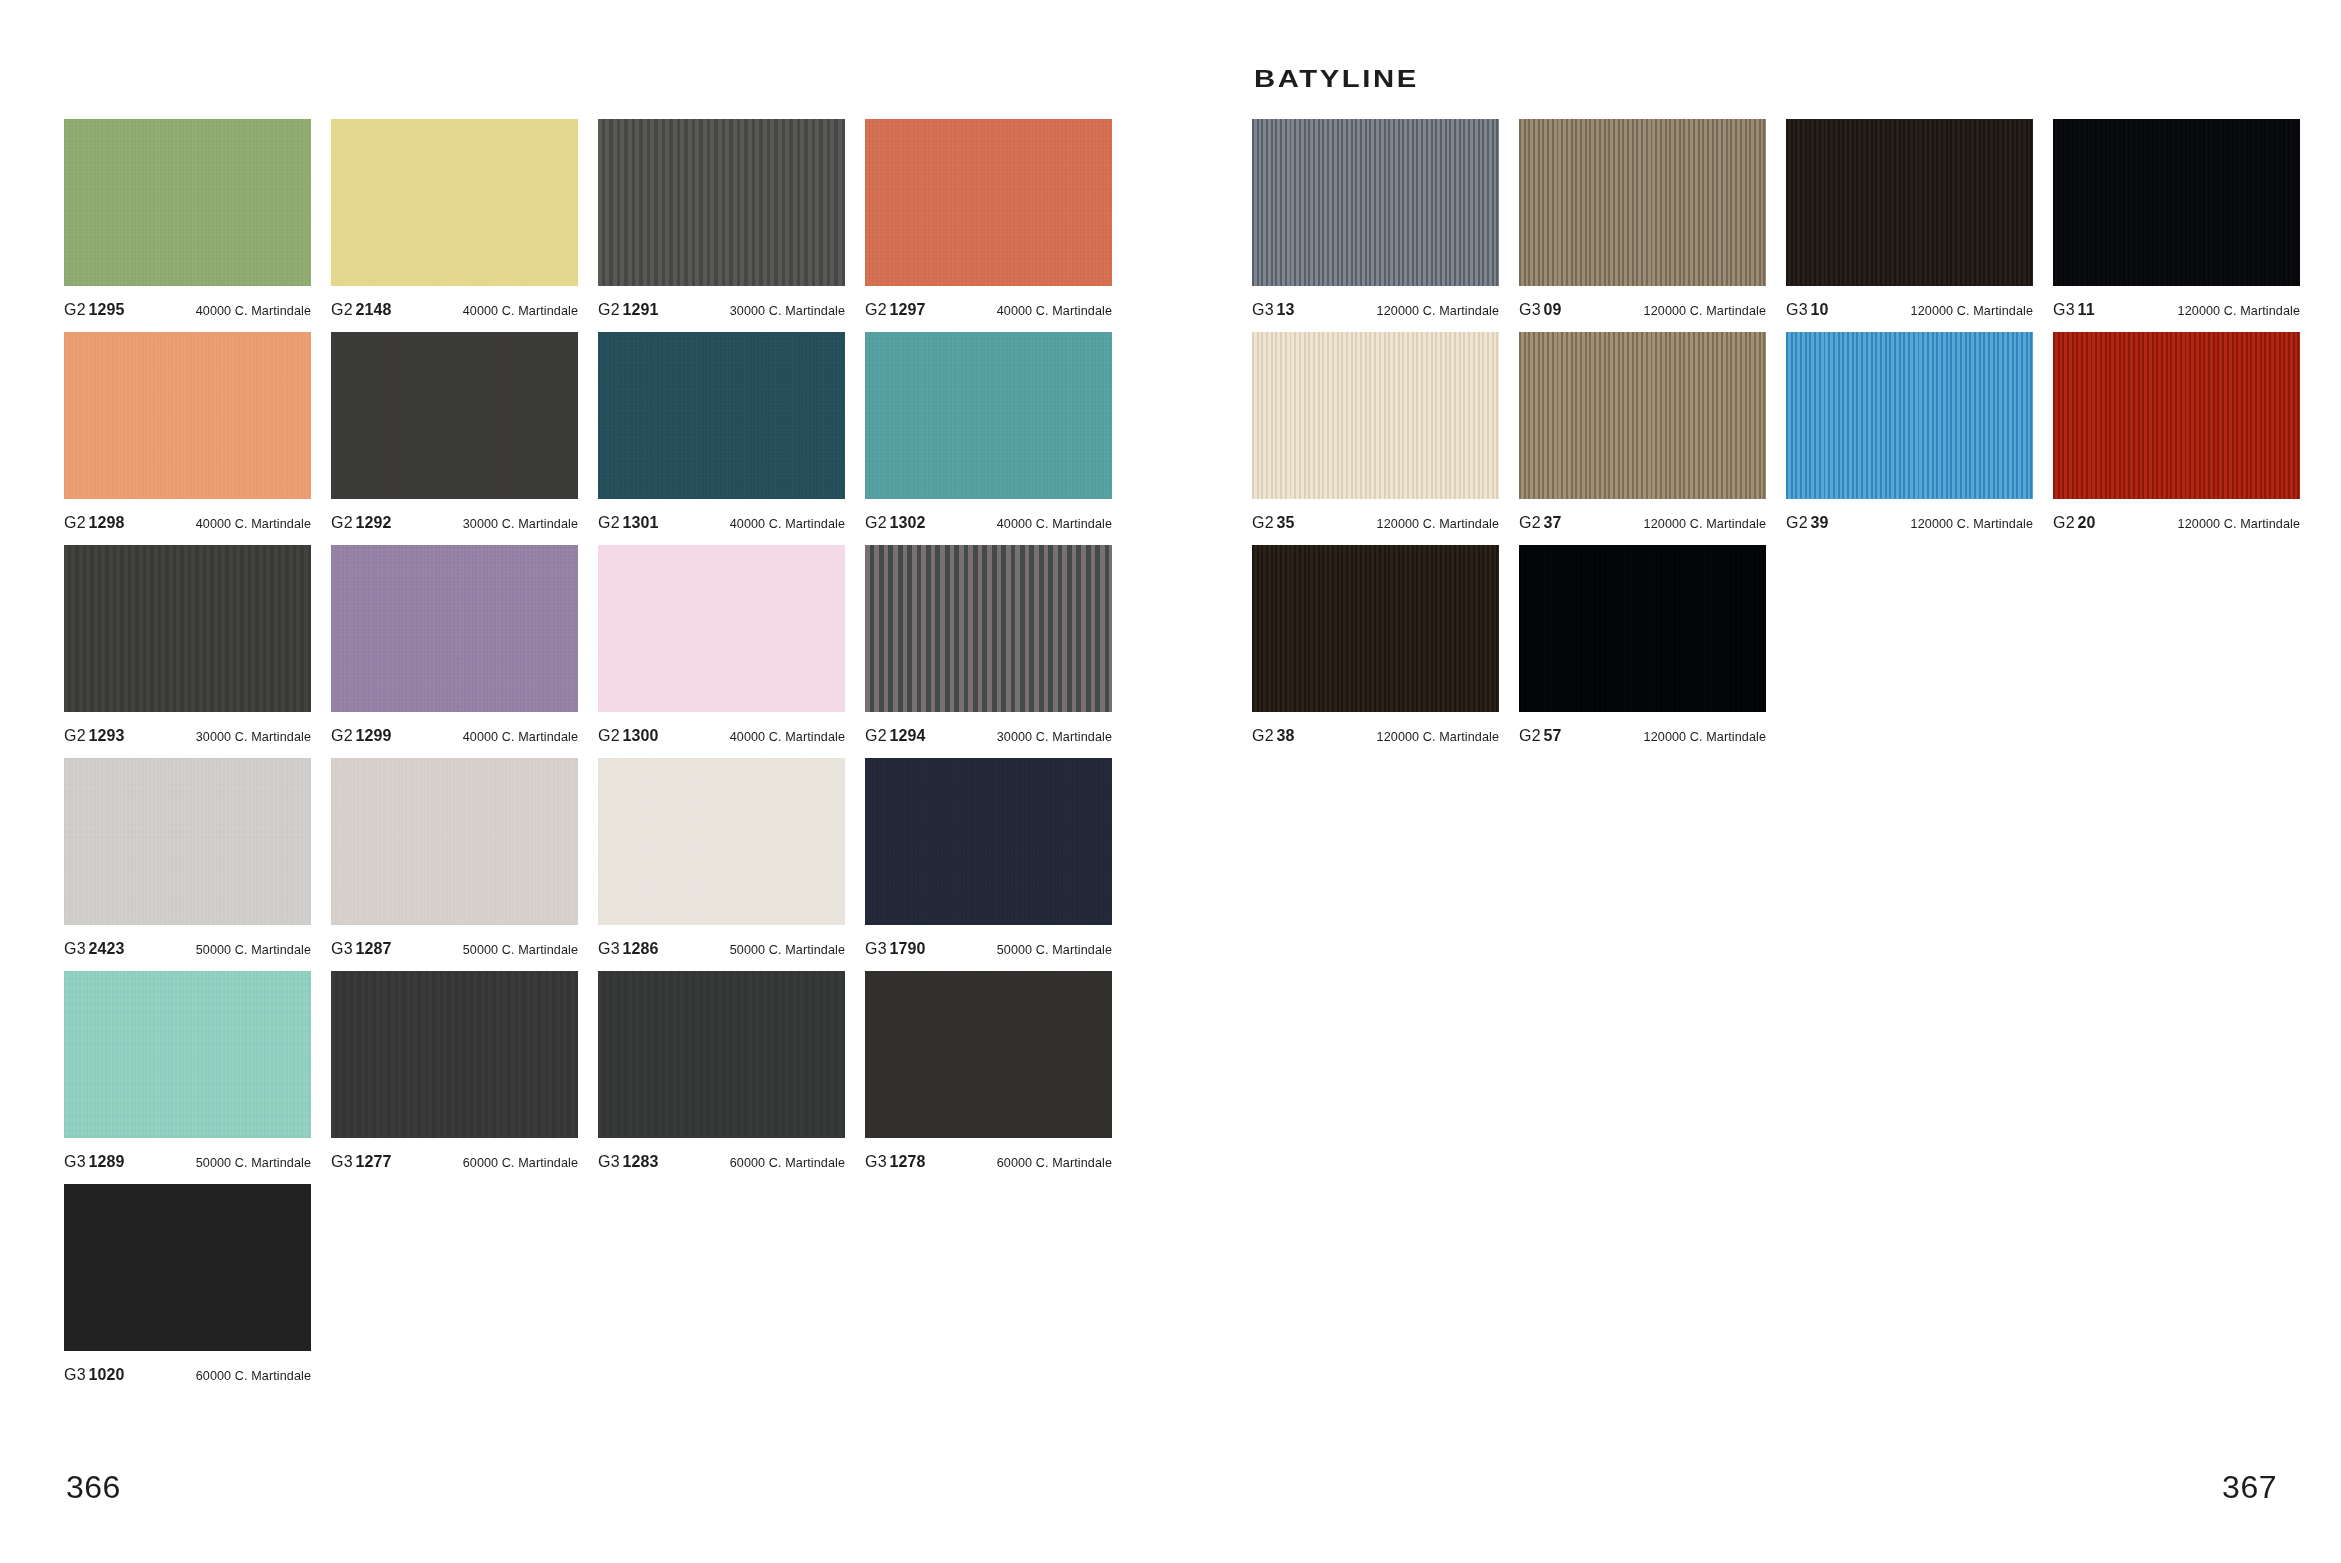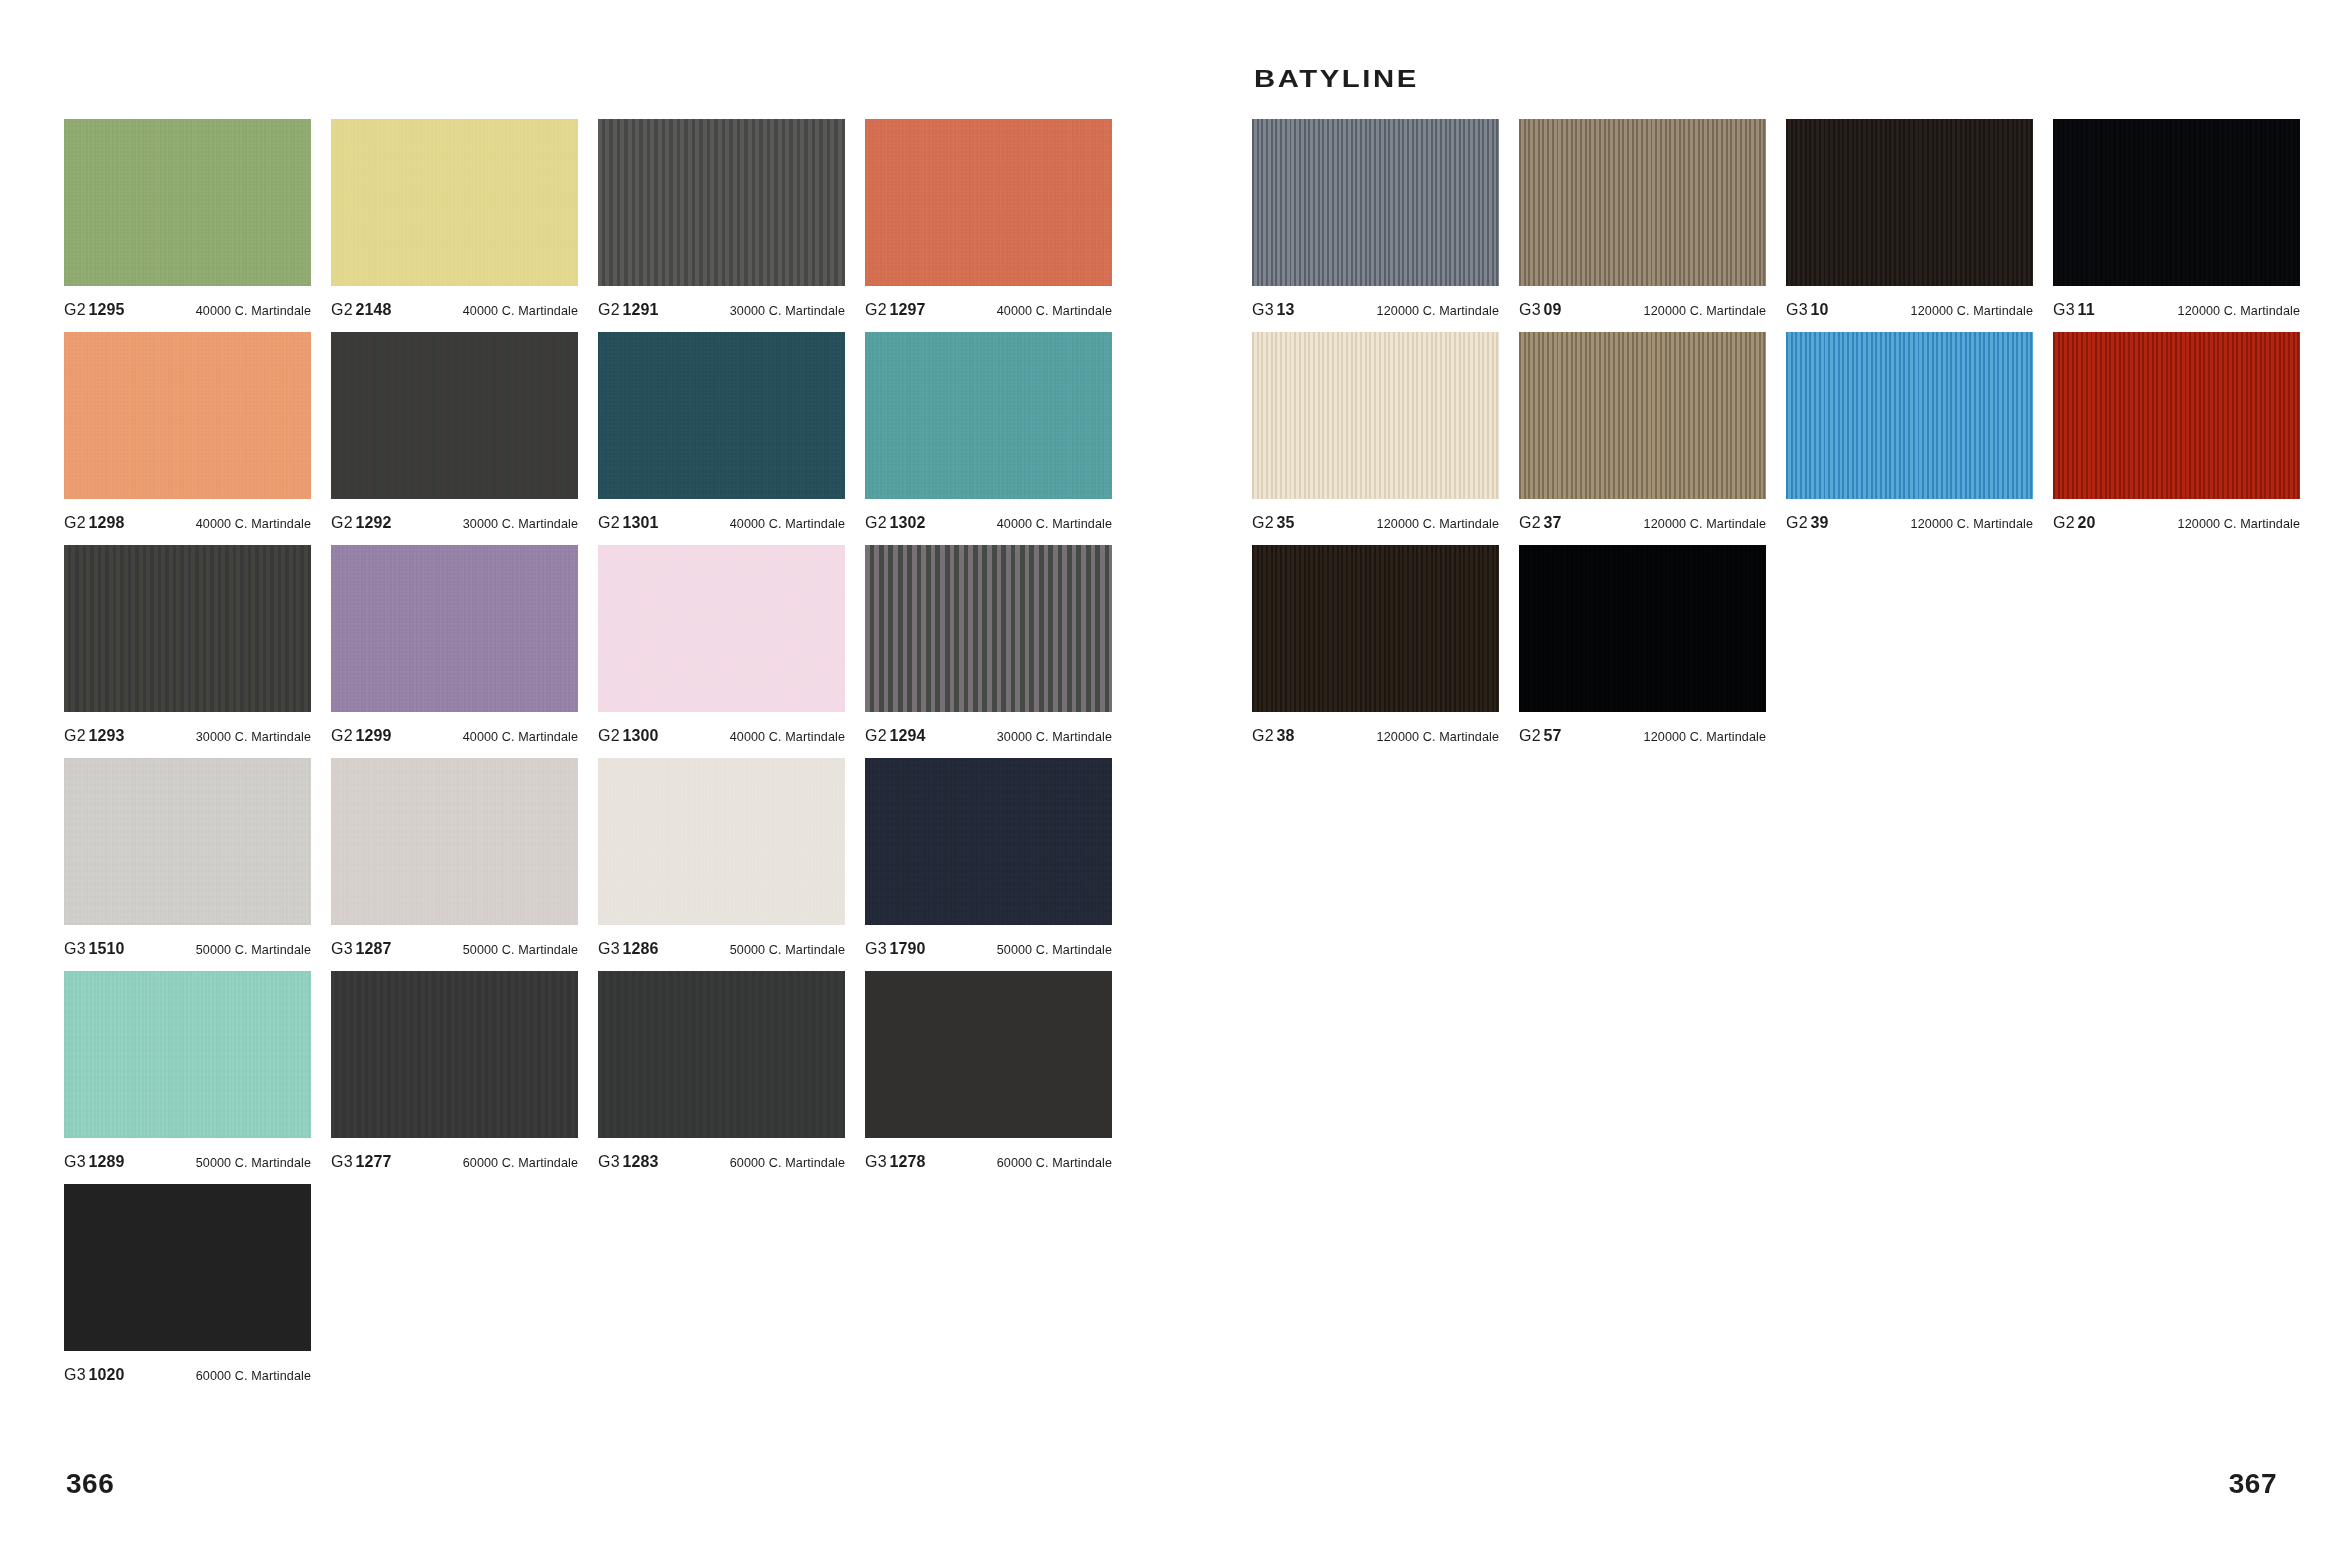--- a/index.html
+++ b/index.html
@@ -91,23 +91,23 @@
   .martindale {
     font-size: 12.6px;
     font-weight: 400;
     color: #1d1d1b;
     letter-spacing: 0.1px;
   }
 
   
   .folio {
     position: absolute;
-    bottom: 64px;
-    font-size: 28px;
-    font-weight: 700;
+    bottom: 58px;
+    font-size: 32px;
+    font-weight: 400;
     color: #1d1d1b;
     letter-spacing: 0.5px;
   }
   .folio-left  { left: 66px; }
   .folio-right { right: 64px; }
 </style>
 </head>
 <body>
 
 <div class="spread">
@@ -221,21 +221,21 @@
           <div class="caption">
             <div class="code">G2<b>1294</b></div>
             <div class="martindale">30000 C. Martindale</div>
           </div>
         </div>
         <div class="cell">
           <div class="swatch" style="background-color: rgb(198, 196, 193);">
             <div class="tex" style="background-image: repeating-linear-gradient(90deg, rgba(179, 177, 173, 0.4) 0px, rgba(179, 177, 173, 0.4) 1.9px, rgba(220, 218, 214, 0.4) 1.9px, rgba(220, 218, 214, 0.4) 3.7px), repeating-linear-gradient(0deg, rgba(179, 177, 173, 0.333) 0px, rgba(179, 177, 173, 0.333) 2.8px, rgba(220, 218, 214, 0.333) 2.8px, rgba(220, 218, 214, 0.333) 6.6px); mix-blend-mode: overlay; opacity: 0.5;"></div>
           </div>
           <div class="caption">
-            <div class="code">G3<b>1510</b></div>
+            <div class="code">G3<b>2423</b></div>
             <div class="martindale">50000 C. Martindale</div>
           </div>
         </div>
         <div class="cell">
           <div class="swatch" style="background-color: rgb(205, 198, 194);">
             <div class="tex" style="background-image: repeating-linear-gradient(90deg, rgba(188, 180, 176, 0.4) 0px, rgba(188, 180, 176, 0.4) 1.9px, rgba(224, 218, 214, 0.4) 1.9px, rgba(224, 218, 214, 0.4) 3.7px), repeating-linear-gradient(0deg, rgba(188, 180, 176, 0.333) 0px, rgba(188, 180, 176, 0.333) 2.8px, rgba(224, 218, 214, 0.333) 2.8px, rgba(224, 218, 214, 0.333) 6.6px); mix-blend-mode: overlay; opacity: 0.5;"></div>
           </div>
           <div class="caption">
             <div class="code">G3<b>1287</b></div>
             <div class="martindale">50000 C. Martindale</div>

